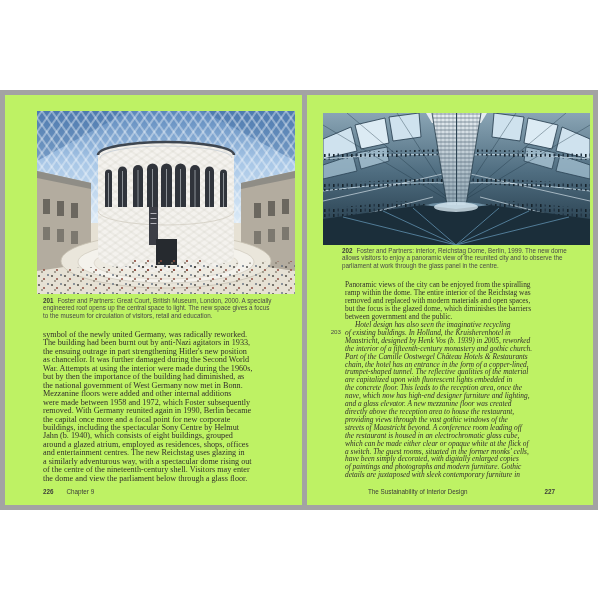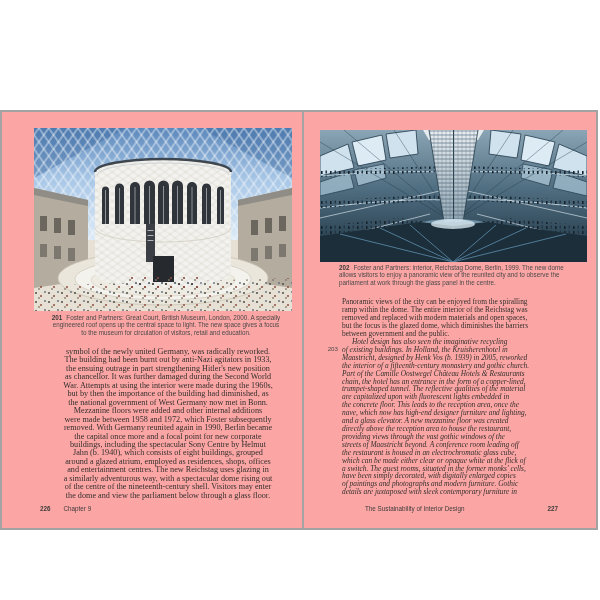--- a/index.html
+++ b/index.html
@@ -1,18 +1,18 @@
 <!DOCTYPE html>
 <html><head>
 <meta charset="utf-8">
 <style>
   html,body{margin:0;padding:0;background:#ffffff;}
   .stage{position:relative;width:600px;height:600px;background:#ffffff;overflow:hidden;}
-  .page{position:absolute;top:90px;height:420px;background:#fca5a5;border:2px solid #a3a3a3;box-sizing:border-box;margin-top:20px;}
-  .page-left{left:0;width:350px;text-align:center;}
+  .page{position:absolute;top:90px;height:420px;background:#bef264;border:5px solid #a3a3a3;box-sizing:border-box;}
+  .page-left{left:0;width:350px;}
   .page-right{left:302px;width:296px;}
   .photo{position:absolute;overflow:hidden;background:#8aa5b5;}
   .photo svg{display:block;}
   .caption{position:absolute;font-family:"Liberation Sans",sans-serif;font-size:6.3px;line-height:7.4px;color:#4a4a48;}
   .figno{font-weight:bold;margin-right:4px;color:#3a3a38;}
   .cap-text{white-space:pre-line;}
   .bodytext{position:absolute;font-family:"Liberation Serif","DejaVu Serif",serif;color:#33302c;white-space:pre-line;}
   .bodytext-left{font-size:8.2px;line-height:8.45px;}
   .bodytext-right{font-size:7.4px;line-height:7.9px;}
   .indent-first{text-indent:10px;font-style:italic;}

